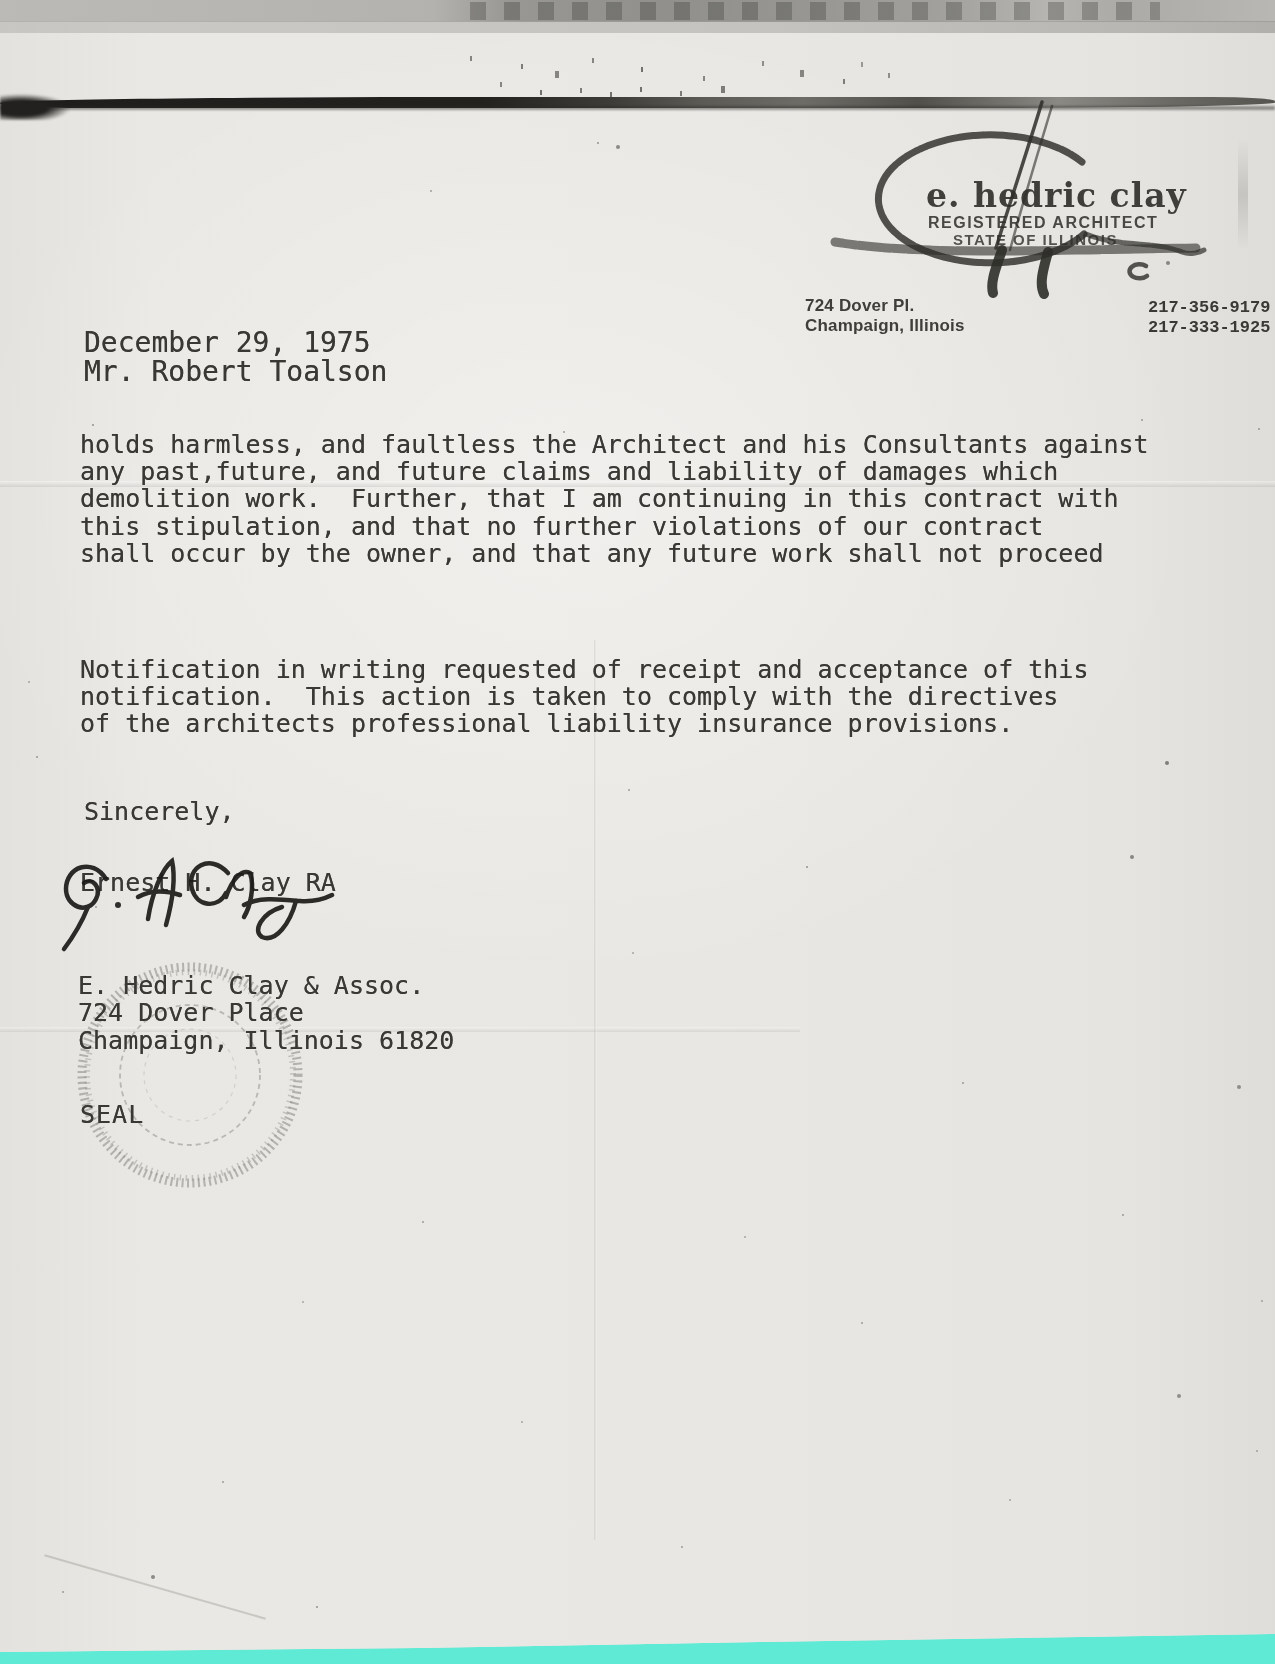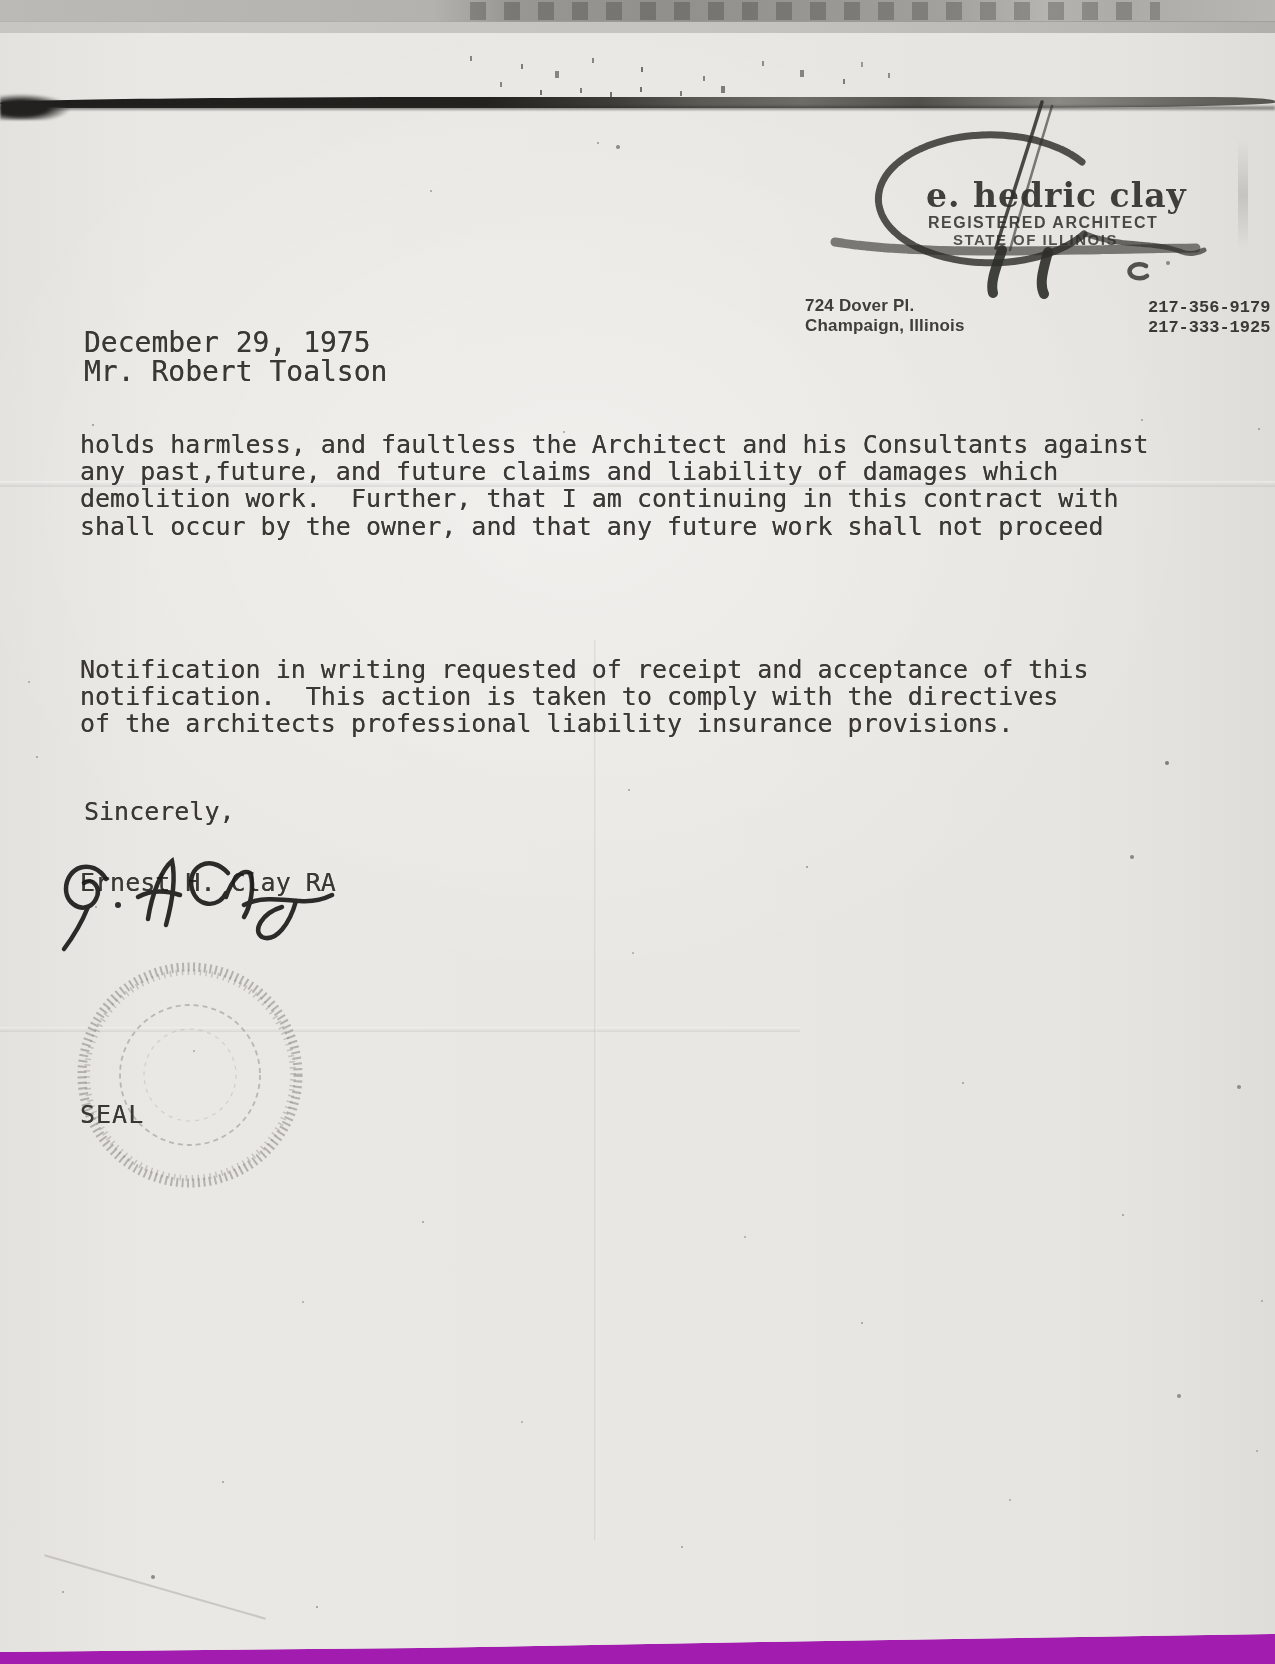--- a/index.html
+++ b/index.html
@@ -1,16 +1,16 @@
 <!DOCTYPE html>
 <html><head>
 <meta charset="utf-8">
 <style>
   html,body{margin:0;padding:0;background:#ffffff;}
-  .canvas{position:relative;width:1275px;height:1664px;overflow:hidden;background:#a21caf;
+  .canvas{position:relative;width:1275px;height:1664px;overflow:hidden;background:#5eead4;
           font-family:"DejaVu Sans Mono","Liberation Mono",monospace;}
   .paper{position:absolute;left:0;top:0;width:1275px;height:1664px;
          background:
            radial-gradient(ellipse 900px 700px at 45% 30%, rgba(255,255,255,.35), rgba(255,255,255,0) 70%),
            linear-gradient(90deg,#e4e2de 0%,#eae8e4 12%,#e9e7e3 55%,#e6e4e0 88%,#dfddd9 100%),
            #e9e7e3;
          clip-path:polygon(0 0,1275px 0,1275px 1634px,760px 1642px,420px 1648px,0 1652px);}
   .tline{white-space:pre;}
   
   .band-top{position:absolute;left:0;top:0;width:1275px;height:22px;
@@ -132,20 +132,21 @@
 
     <div class="date-block typed">
       <div class="tline">December 29, 1975</div>
       <div class="tline">Mr. Robert Toalson</div>
     </div>
 
     <div class="para1 typed">
       <div class="tline">holds harmless, and faultless the Architect and his Consultants against</div>
       <div class="tline">any past,future, and future claims and liability of damages which</div>
       <div class="tline">demolition work.  Further, that I am continuing in this contract with</div>
+      <div class="tline">this stipulation, and that no further violations of our contract</div>
       <div class="tline">shall occur by the owner, and that any future work shall not proceed</div>
     </div>
 
     <div class="para2 typed">
       <div class="tline">Notification in writing requested of receipt and acceptance of this</div>
       <div class="tline">notification.  This action is taken to comply with the directives</div>
       <div class="tline">of the architects professional liability insurance provisions.</div>
     </div>
 
     <div class="sincerely typed tline">Sincerely,</div>
@@ -167,17 +168,22 @@
 
     <svg class="seal-svg" width="300" height="245" viewBox="0 0 300 245">
       <g fill="none" stroke="#7d7c77">
         <circle cx="145" cy="130" r="108" stroke-width="9" stroke-dasharray="2 3.5" opacity=".5"></circle>
         <circle cx="145" cy="130" r="103" stroke-width="6" stroke-dasharray="1.5 4.5" opacity=".35" transform="rotate(8 145 130)"></circle>
         <circle cx="145" cy="130" r="70" stroke-width="1.8" stroke-dasharray="5 4" opacity=".45"></circle>
         <circle cx="145" cy="130" r="46" stroke-width="1.2" stroke-dasharray="4 5" opacity=".22"></circle>
       </g>
     </svg>
 
+    <div class="company typed">
+      <div class="tline">E. Hedric Clay &amp; Assoc.</div>
+      <div class="tline">724 Dover Place</div>
+      <div class="tline">Champaign, Illinois 61820</div>
+    </div>
 
     <div class="seal-label typed tline">SEAL</div>
 
   </div>
 </div>
 
 </body></html>

